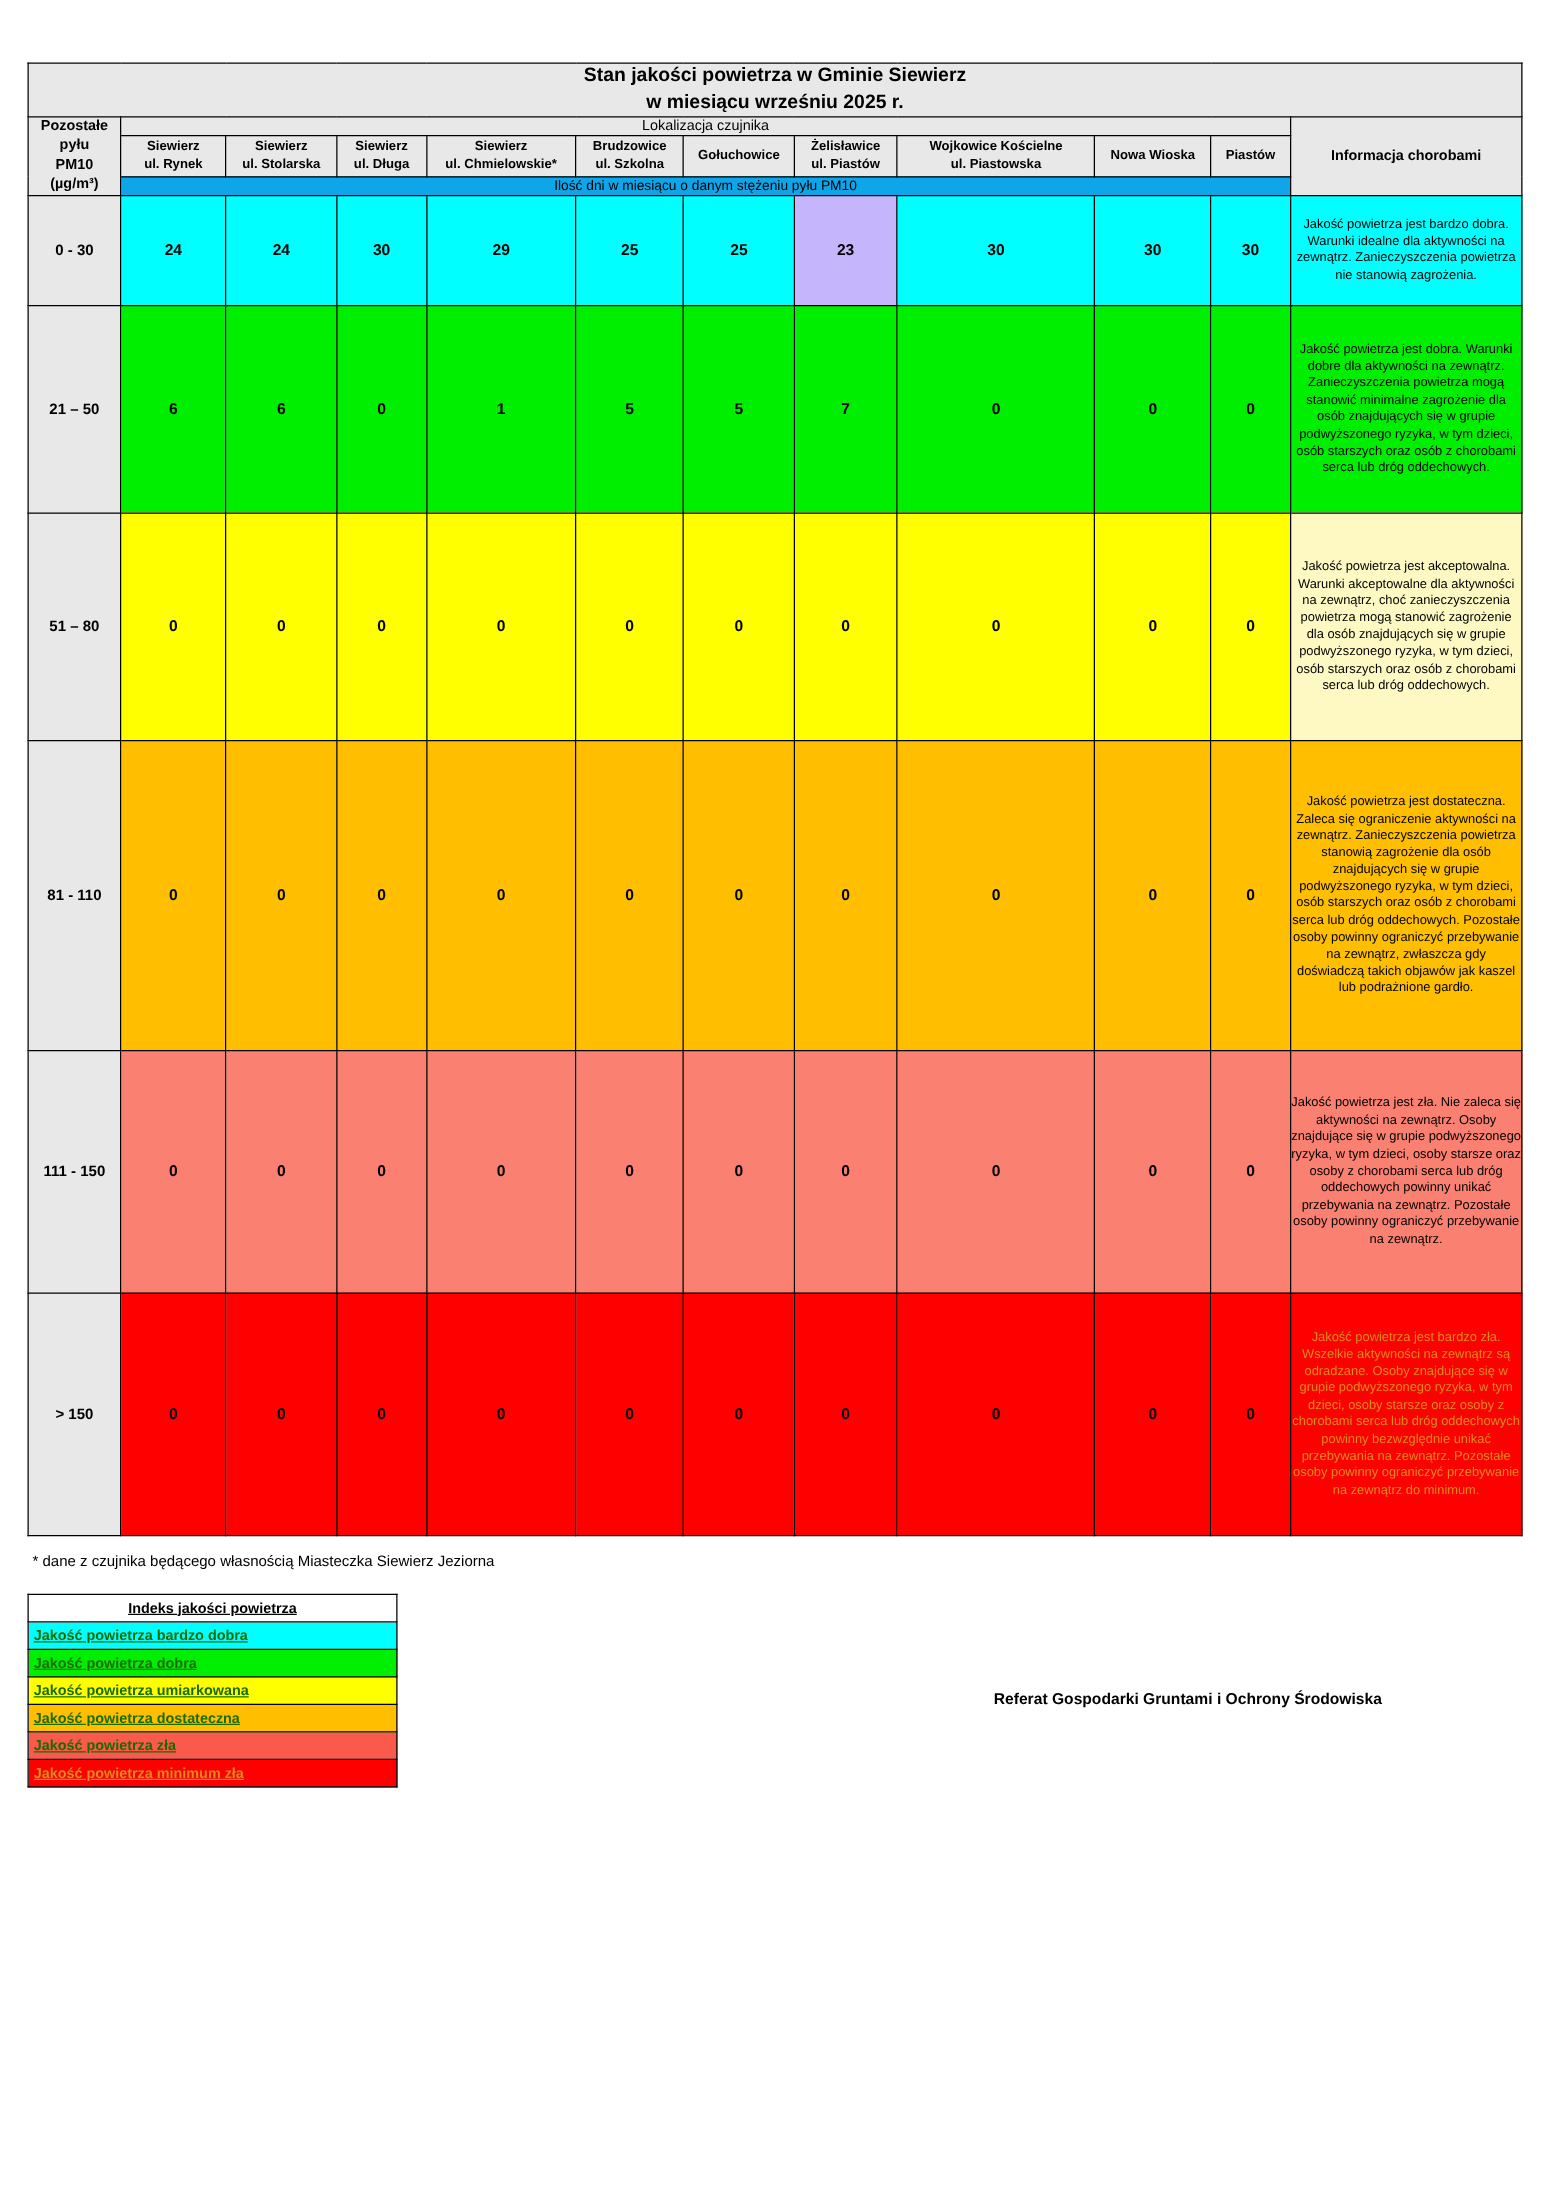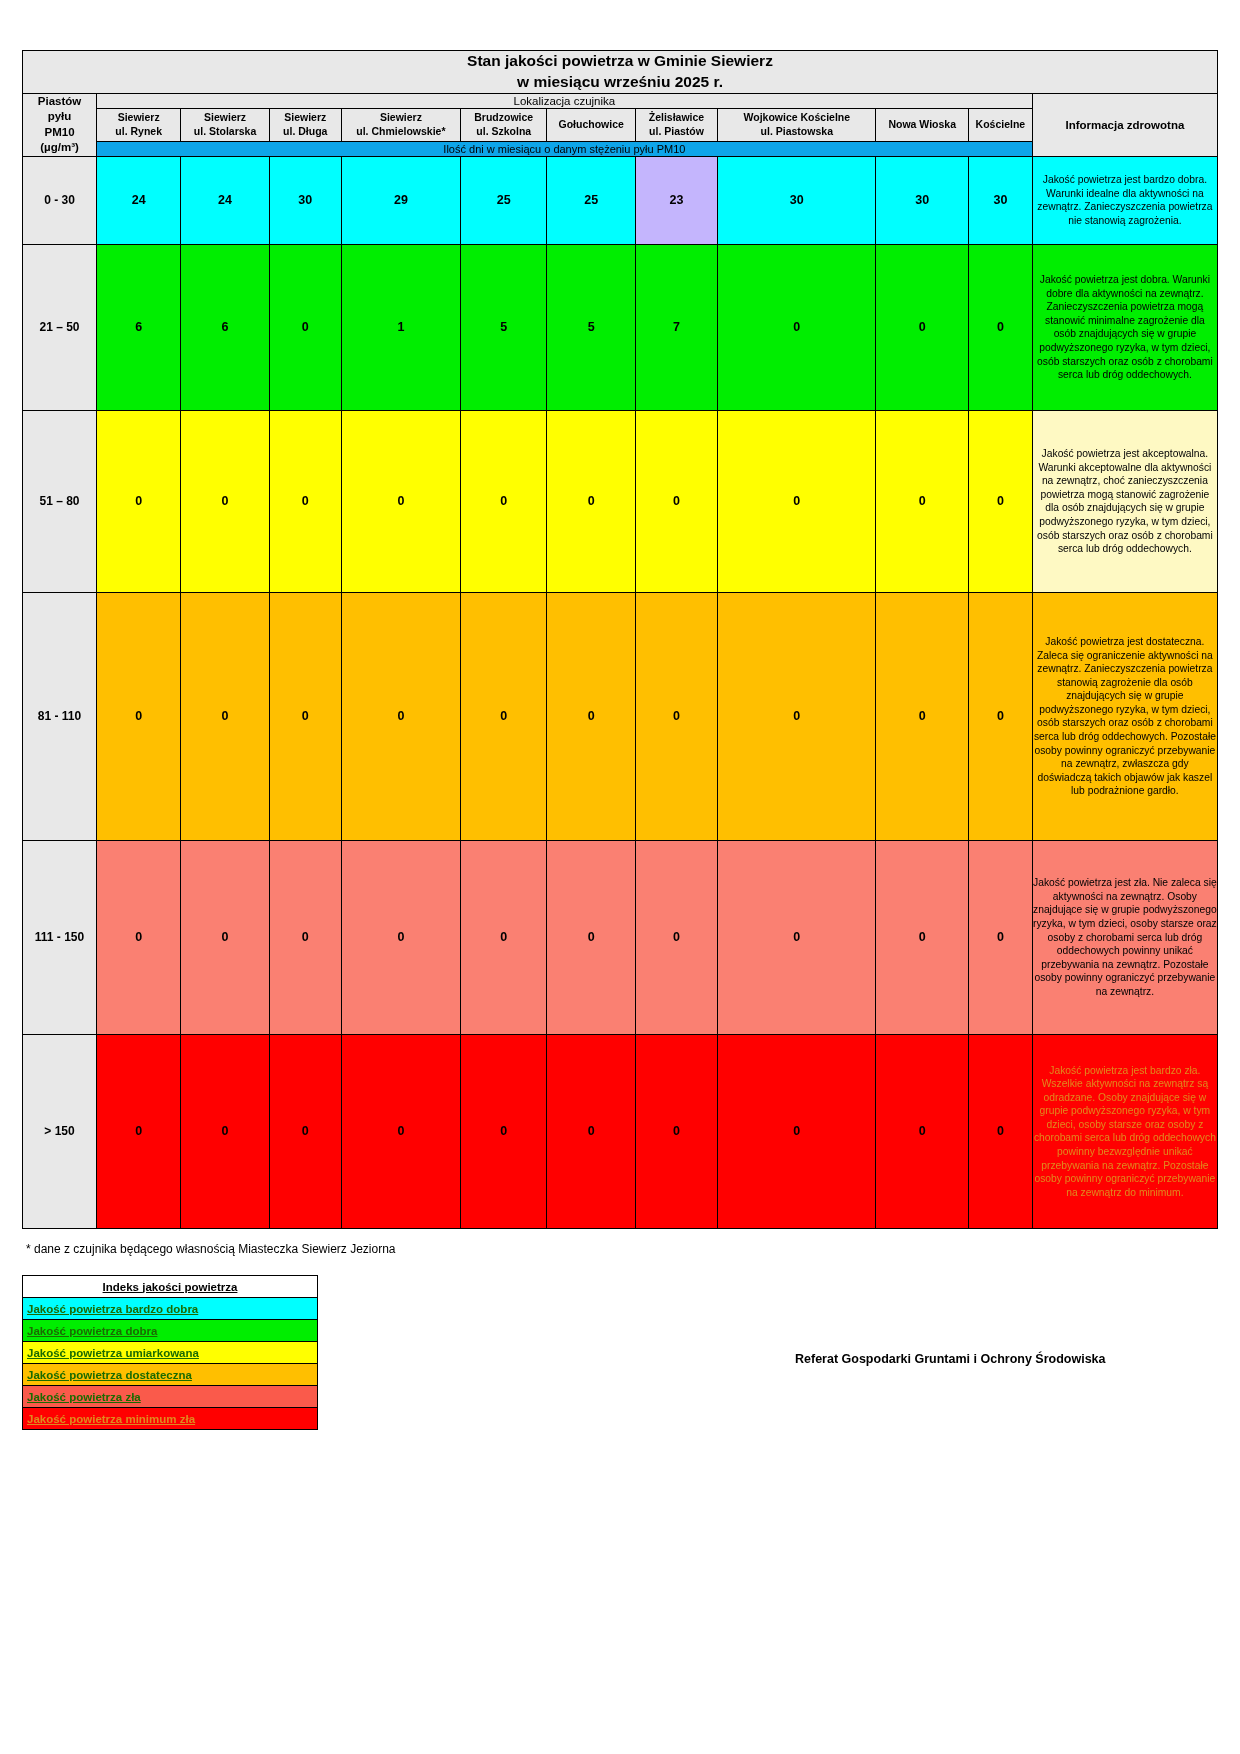--- a/index.html
+++ b/index.html
@@ -150,27 +150,27 @@
     </colgroup>
     <tbody>
       <tr>
         <td class="title-cell" colspan="12">
           <div>Stan jakości powietrza w Gminie Siewierz</div>
           <div>w miesiącu wrześniu 2025 r.</div>
         </td>
       </tr>
       <tr>
         <td class="stez-cell" rowspan="3">
-          <div>Piastów</div>
+          <div>Pozostałe</div>
           <div>pyłu</div>
           <div>PM10</div>
           <div>(µg/m³)</div>
         </td>
         <td class="lok-cell" colspan="10">Lokalizacja czujnika</td>
-        <td class="info-head" rowspan="3">Informacja zdrowotna</td>
+        <td class="info-head" rowspan="3">Informacja chorobami</td>
       </tr>
       <tr>
         <td class="sensor-cell">
           <div>Siewierz</div>
           <div>ul. Rynek</div>
         </td>
         <td class="sensor-cell">
           <div>Siewierz</div>
           <div>ul. Stolarska</div>
         </td>
@@ -194,21 +194,21 @@
           <div>ul. Piastów</div>
         </td>
         <td class="sensor-cell">
           <div>Wojkowice Kościelne</div>
           <div>ul. Piastowska</div>
         </td>
         <td class="sensor-cell">
           <div>Nowa Wioska</div>
         </td>
         <td class="sensor-cell">
-          <div>Kościelne</div>
+          <div>Piastów</div>
         </td>
       </tr>
       <tr>
         <td class="ilosc-cell" colspan="10">Ilość dni w miesiącu o danym stężeniu pyłu PM10</td>
       </tr>
 
       <tr style="height:88px">
         <td class="range-cell">0 - 30</td>
         <td class="val-cell" style="background:#00ffff">24</td>
         <td class="val-cell" style="background:#00ffff">24</td>

